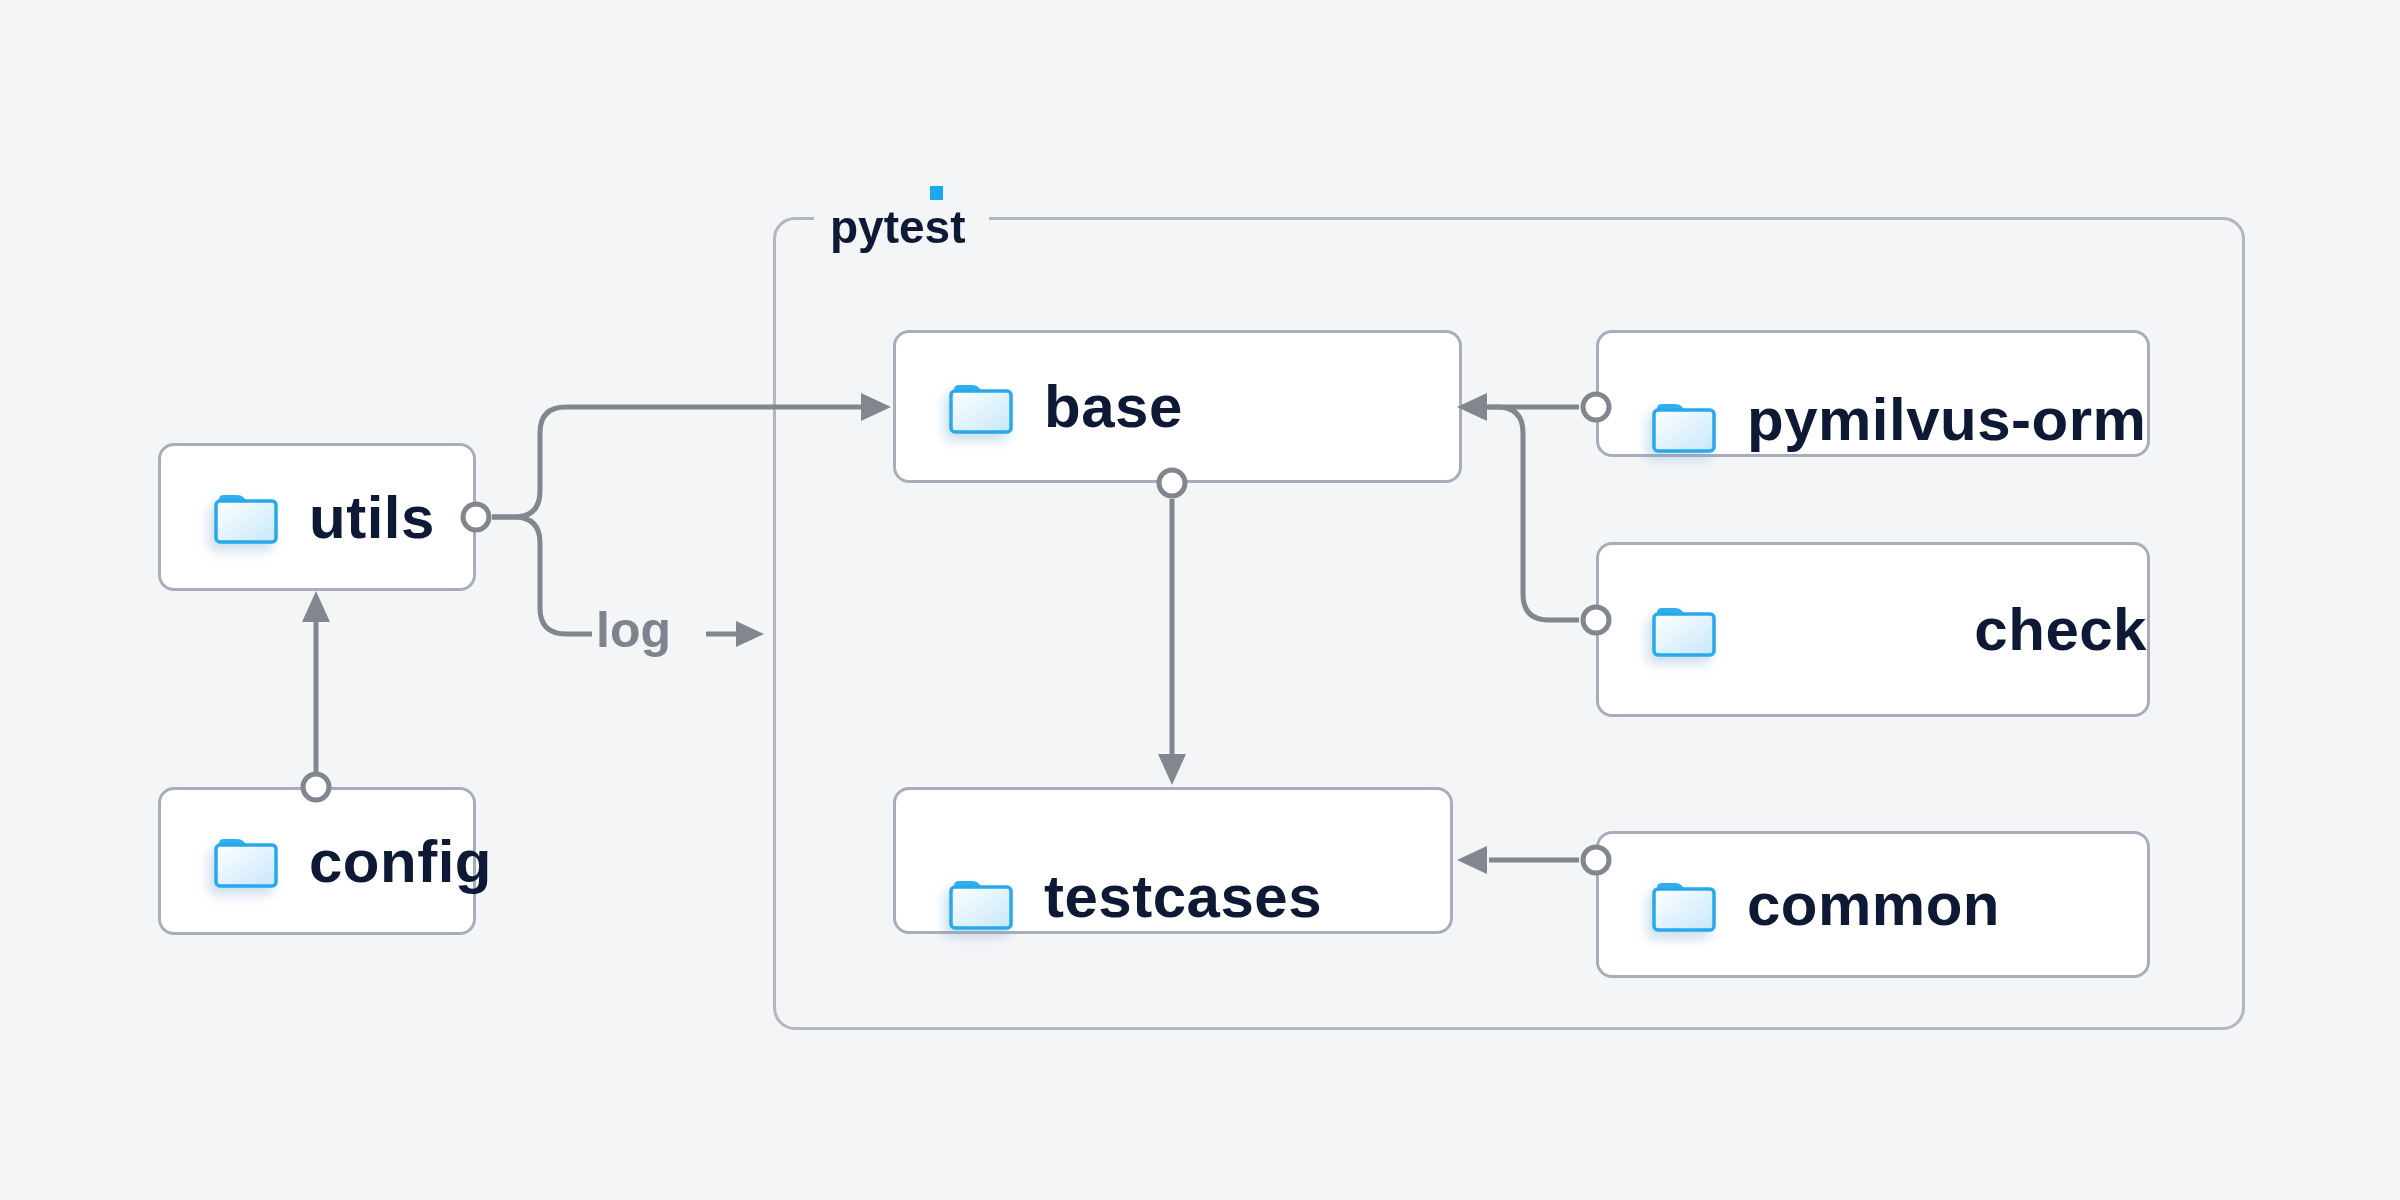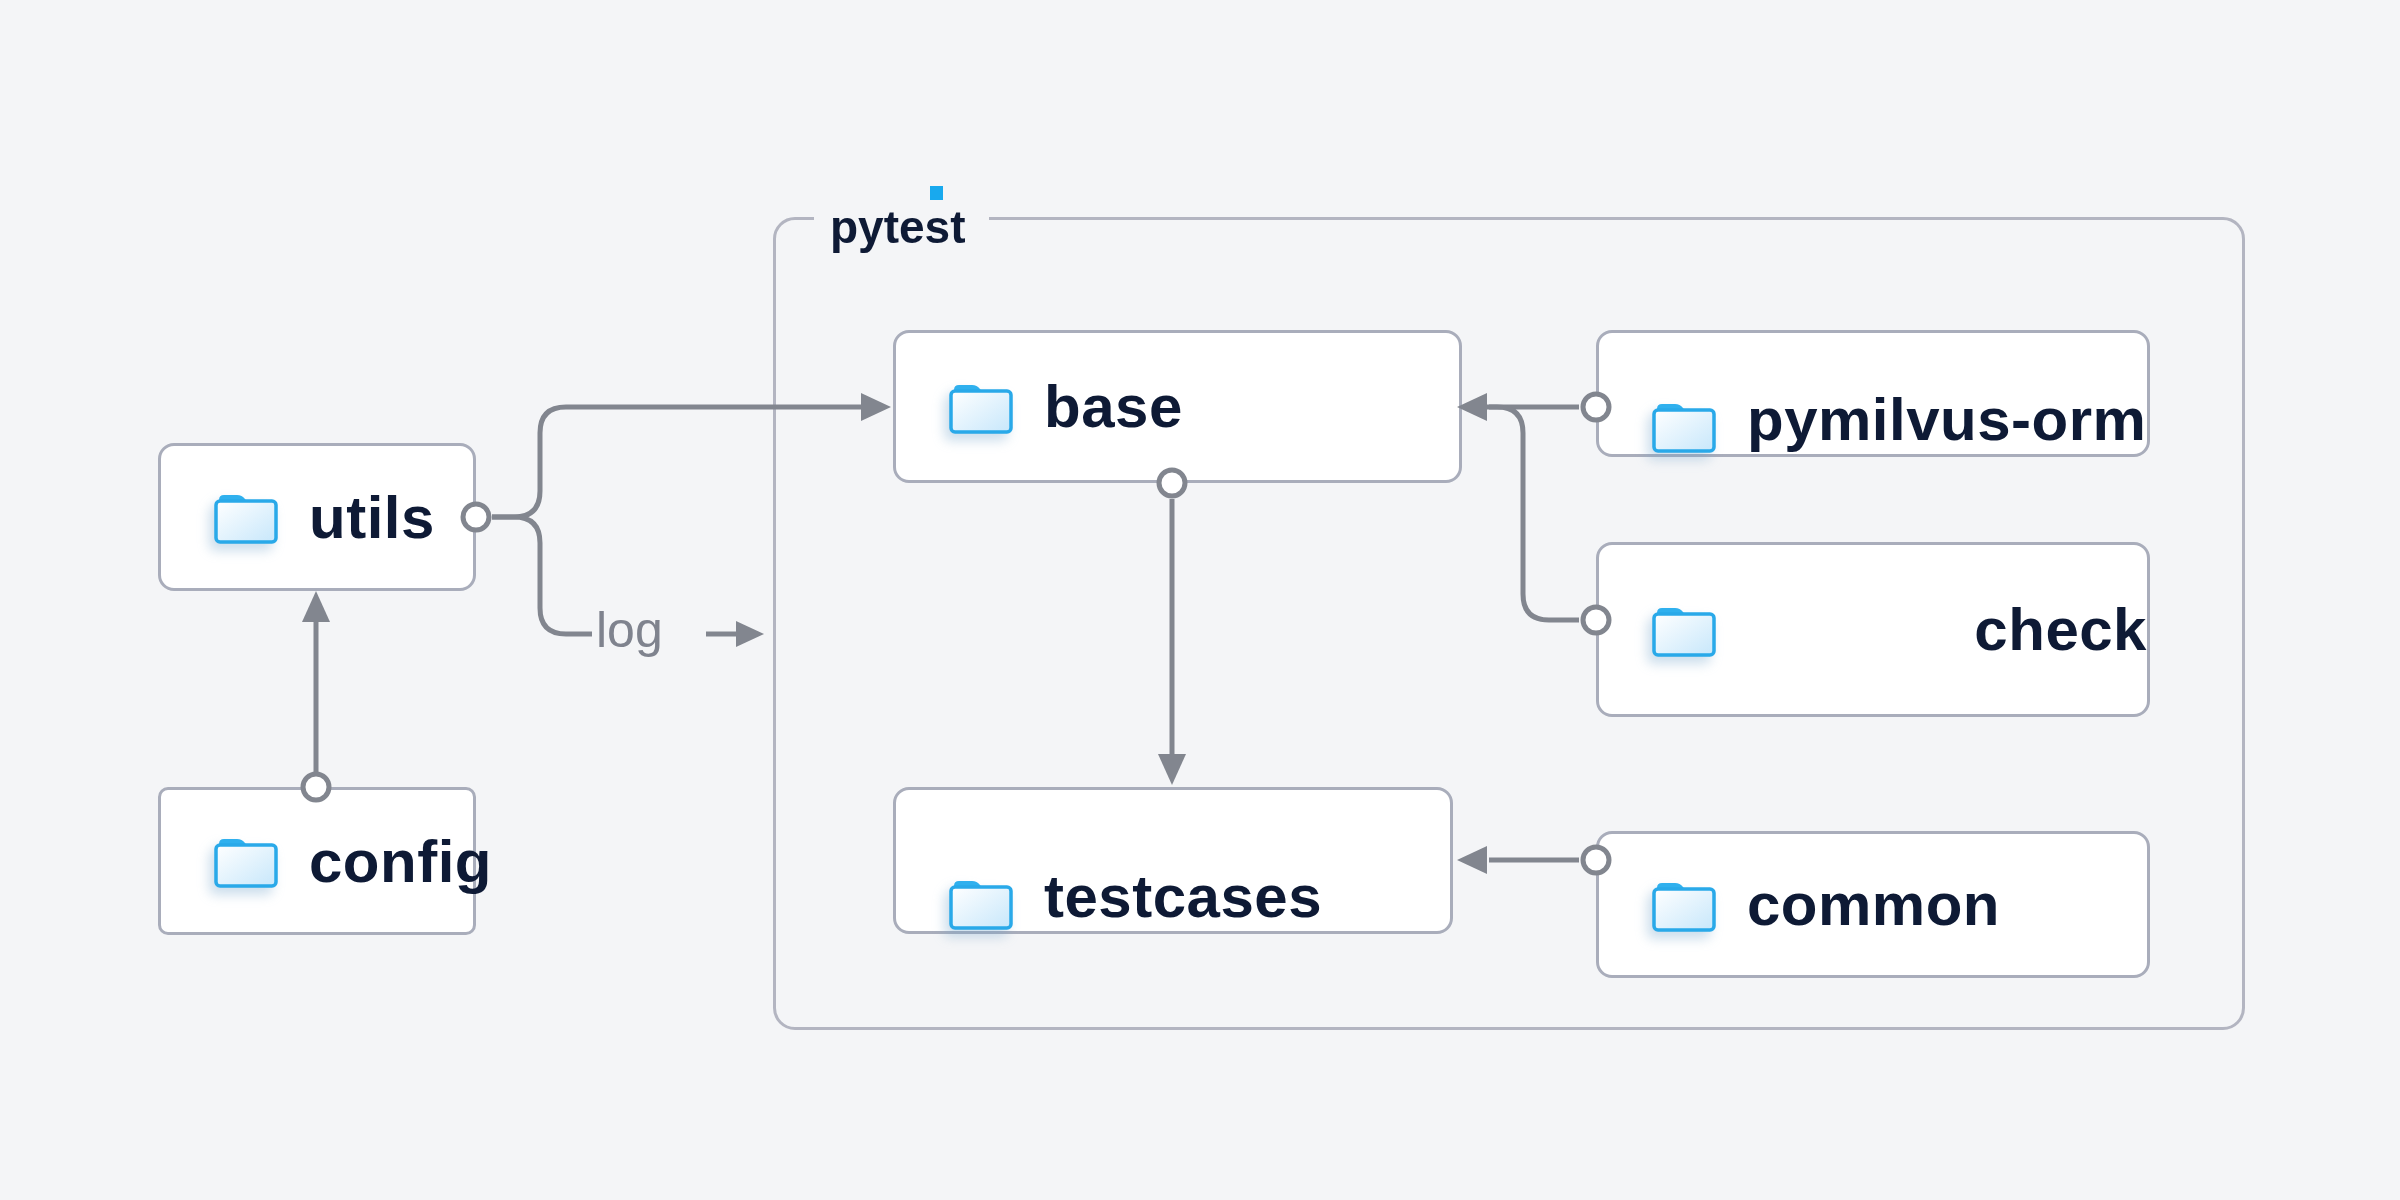--- a/index.html
+++ b/index.html
@@ -25,36 +25,36 @@
 
   .node {
     position: absolute; background: #ffffff;
     border: 3px solid #a9adbb; border-radius: 16px;
     display: flex; align-items: center; padding-left: 52px; gap: 30px;
     z-index: 2;
   }
   .node .label { font-size: 60px; font-weight: 700; color: #0e1a35; letter-spacing: 0.5px; }
 
   .node-utils     { left: 158px;  top: 443px; width: 318px; height: 148px; }
-  .node-config    { left: 158px;  top: 787px; width: 318px; height: 148px; border-radius: 10px; }
+  .node-config    { left: 158px;  top: 787px; width: 318px; height: 148px; }
   .node-base      { left: 893px;  top: 330px; width: 569px; height: 153px; }
   .node-pymilvus  { left: 1596px; top: 330px; width: 554px; height: 127px; align-items: flex-end; }
   .node-check     { left: 1596px; top: 542px; width: 554px; height: 175px; justify-content: space-between; }
   .node-testcases { left: 893px;  top: 787px; width: 560px; height: 147px; align-items: flex-end; }
   .node-common    { left: 1596px; top: 787px; width: 554px; height: 147px; margin-top: 44px; }
 
   .folder { filter: drop-shadow(-5px 7px 6px rgba(110, 160, 200, 0.35)); flex: none; }
 
   svg.edges {
     position: absolute; left: 0; top: 0; width: 2400px; height: 1200px;
     z-index: 3; pointer-events: none;
   }
   .edge-label {
     position: absolute; left: 596px; top: 601px;
-    font-size: 50px; font-weight: 400; color: #7f838e; z-index: 3;
+    font-size: 50px; font-weight: 700; color: #7f838e; z-index: 3;
   }
 </style>
 </head>
 <body>
 
 <svg width="0" height="0" style="position:absolute" aria-hidden="true">
   <defs>
     <linearGradient id="folderFill" x1="0" y1="0" x2="1" y2="1">
       <stop offset="0" stop-color="#ffffff"></stop>
       <stop offset="1" stop-color="#c7e7fb"></stop>

